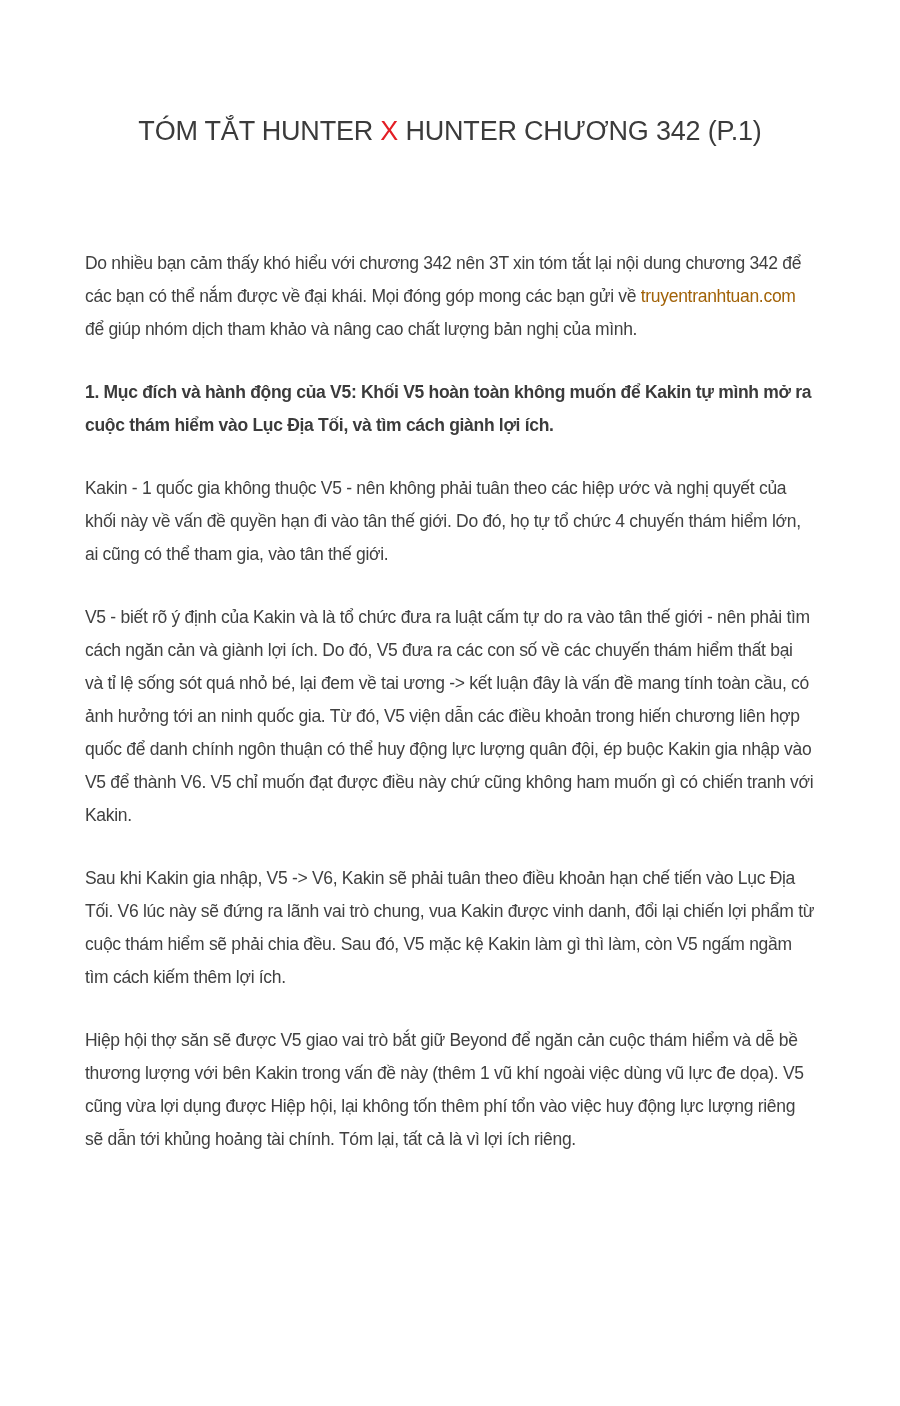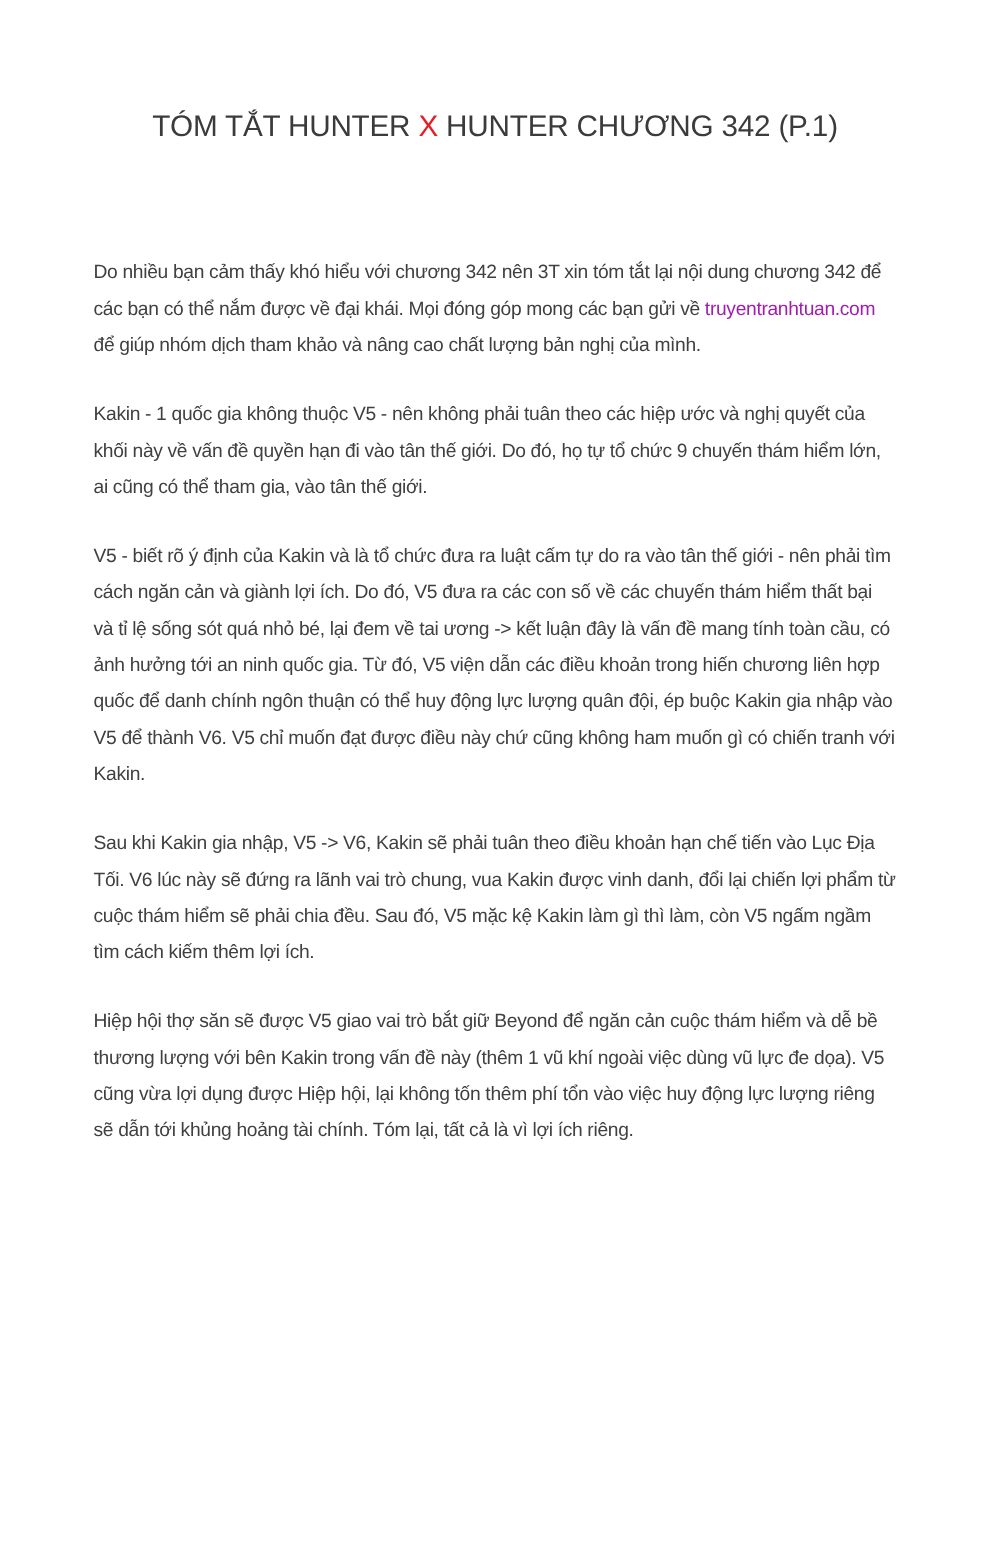--- a/index.html
+++ b/index.html
@@ -9,21 +9,21 @@
   }
   body {
     width: 900px;
     height: 1406px;
     overflow: hidden;
     font-family: "Liberation Sans", sans-serif;
     -webkit-font-smoothing: antialiased;
   }
   .page {
     width: 730px;
-    margin: 0 auto;
+    margin: 16px auto;
     padding-top: 97px;
   }
   .title {
     margin: 0 0 98px 0;
     font-size: 27px;
     font-weight: 400;
     line-height: 36px;
     text-align: center;
     color: #3b3b3b;
     letter-spacing: -0.2px;
@@ -37,38 +37,39 @@
     font-size: 17.5px;
     line-height: 33px;
     color: #404040;
     letter-spacing: -0.3px;
   }
   .article p.bold {
     font-weight: 700;
     color: #3b3b3b;
   }
   .article .site-link {
-    color: #a21caf;
+    color: #a16207;
     text-decoration: none;
     cursor: pointer;
   }
 </style>
 </head>
 <body>
 
 <div class="page">
 
   <h1 class="title"><span>TÓM TẮT HUNTER </span><span class="red">X</span><span> HUNTER CHƯƠNG 342 (P.1)</span></h1>
 
   <div class="article">
 
     <p><span>Do nhiều bạn cảm thấy khó hiểu với chương 342 nên 3T xin tóm tắt lại nội dung chương 342 để các bạn có thể nắm được về đại khái. Mọi đóng góp mong các bạn gửi về </span><a class="site-link">truyentranhtuan.com</a><span> để giúp nhóm dịch tham khảo và nâng cao chất lượng bản nghị của mình.</span></p>
 
+    <p class="bold">1. Mục đích và hành động của V5: Khối V5 hoàn toàn không muốn để Kakin tự mình mở ra cuộc thám hiểm vào Lục Địa Tối, và tìm cách giành lợi ích.</p>
 
-    <p>Kakin - 1 quốc gia không thuộc V5 - nên không phải tuân theo các hiệp ước và nghị quyết của khối này về vấn đề quyền hạn đi vào tân thế giới. Do đó, họ tự tổ chức 9 chuyến thám hiểm lớn, ai cũng có thể tham gia, vào tân thế giới.</p>
+    <p>Kakin - 1 quốc gia không thuộc V5 - nên không phải tuân theo các hiệp ước và nghị quyết của khối này về vấn đề quyền hạn đi vào tân thế giới. Do đó, họ tự tổ chức 4 chuyến thám hiểm lớn, ai cũng có thể tham gia, vào tân thế giới.</p>
 
     <p>V5 - biết rõ ý định của Kakin và là tổ chức đưa ra luật cấm tự do ra vào tân thế giới - nên phải tìm cách ngăn cản và giành lợi ích. Do đó, V5 đưa ra các con số về các chuyến thám hiểm thất bại và tỉ lệ sống sót quá nhỏ bé, lại đem về tai ương -&gt; kết luận đây là vấn đề mang tính toàn cầu, có ảnh hưởng tới an ninh quốc gia. Từ đó, V5 viện dẫn các điều khoản trong hiến chương liên hợp quốc để danh chính ngôn thuận có thể huy động lực lượng quân đội, ép buộc Kakin gia nhập vào V5 để thành V6. V5 chỉ muốn đạt được điều này chứ cũng không ham muốn gì có chiến tranh với Kakin.</p>
 
     <p>Sau khi Kakin gia nhập, V5 -&gt; V6, Kakin sẽ phải tuân theo điều khoản hạn chế tiến vào Lục Địa Tối. V6 lúc này sẽ đứng ra lãnh vai trò chung, vua Kakin được vinh danh, đổi lại chiến lợi phẩm từ cuộc thám hiểm sẽ phải chia đều. Sau đó, V5 mặc kệ Kakin làm gì thì làm, còn V5 ngấm ngầm tìm cách kiếm thêm lợi ích.</p>
 
     <p>Hiệp hội thợ săn sẽ được V5 giao vai trò bắt giữ Beyond để ngăn cản cuộc thám hiểm và dễ bề thương lượng với bên Kakin trong vấn đề này (thêm 1 vũ khí ngoài việc dùng vũ lực đe dọa). V5 cũng vừa lợi dụng được Hiệp hội, lại không tốn thêm phí tổn vào việc huy động lực lượng riêng sẽ dẫn tới khủng hoảng tài chính. Tóm lại, tất cả là vì lợi ích riêng.</p>
 
   </div>
 </div>
 

